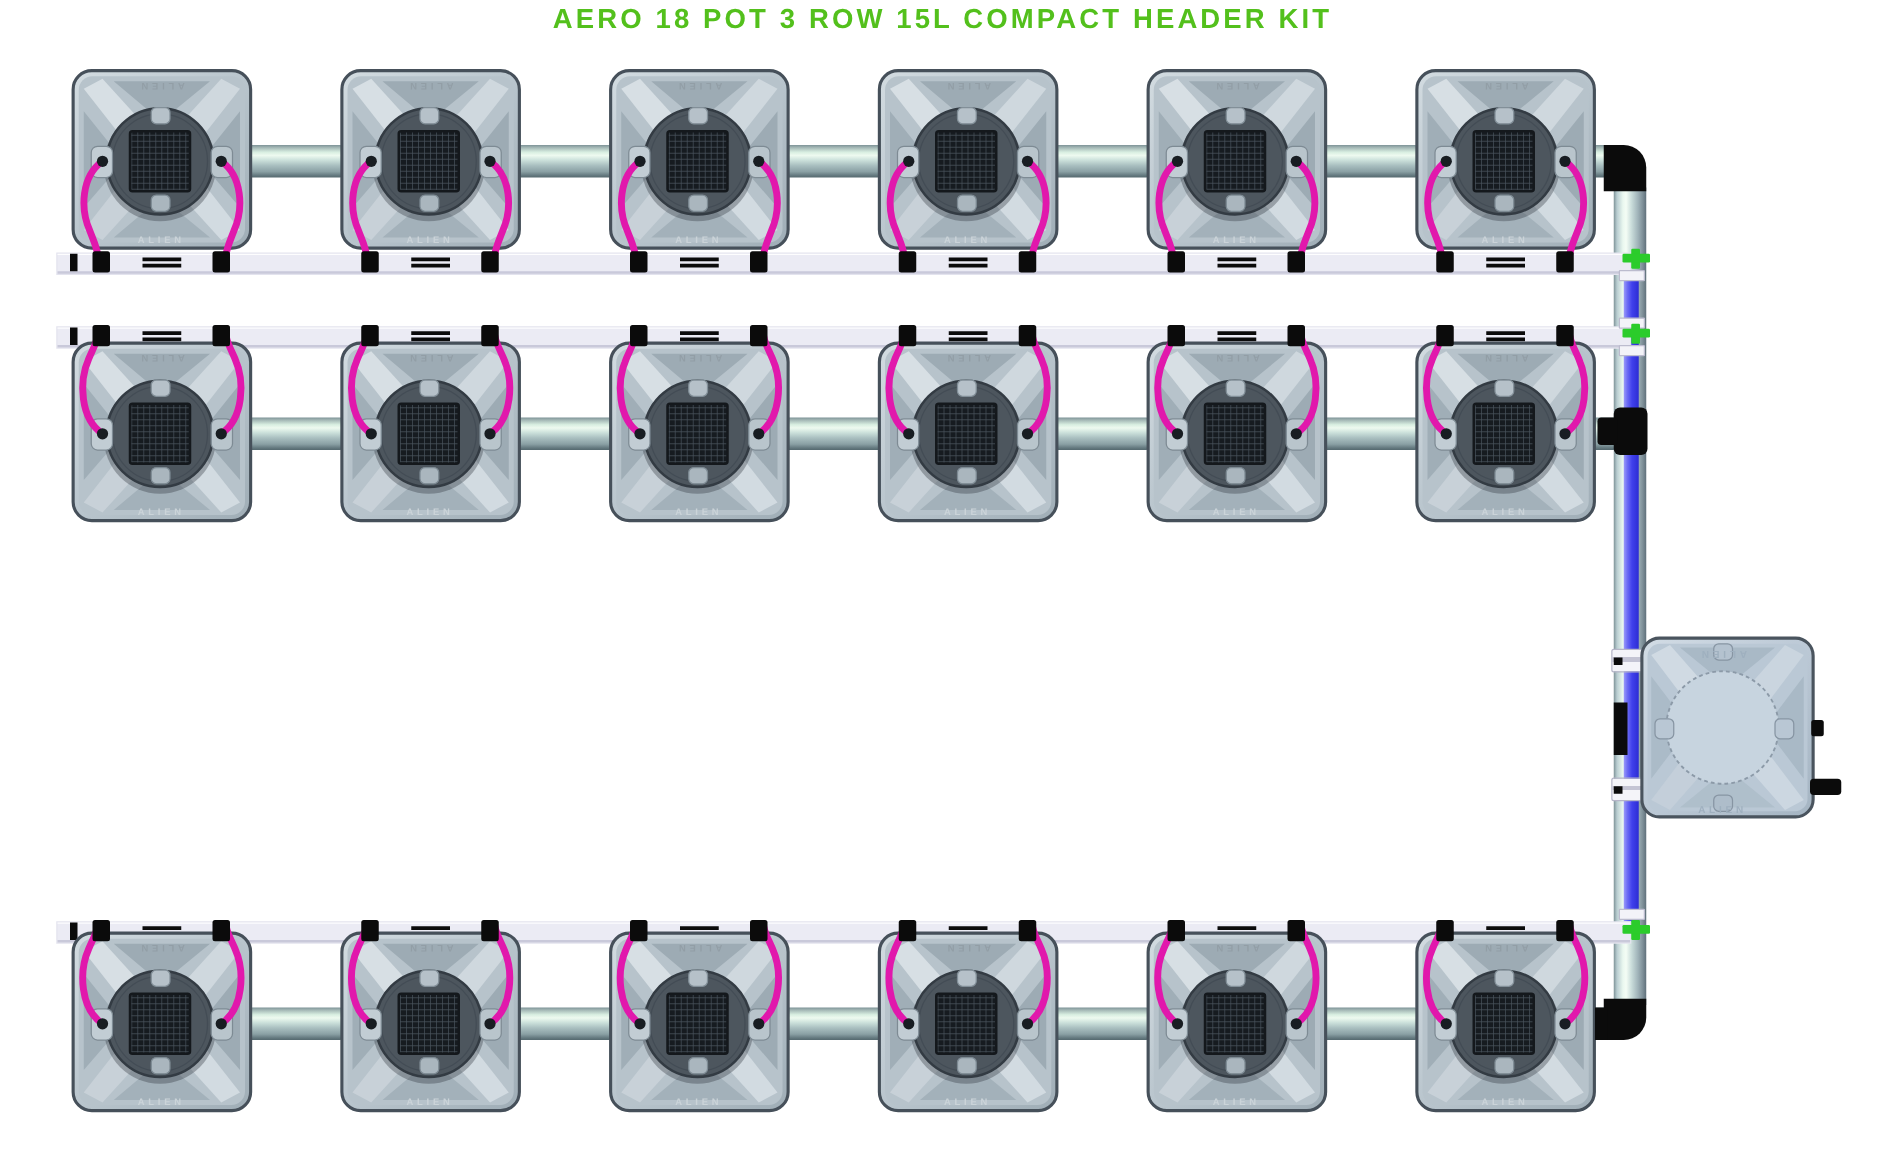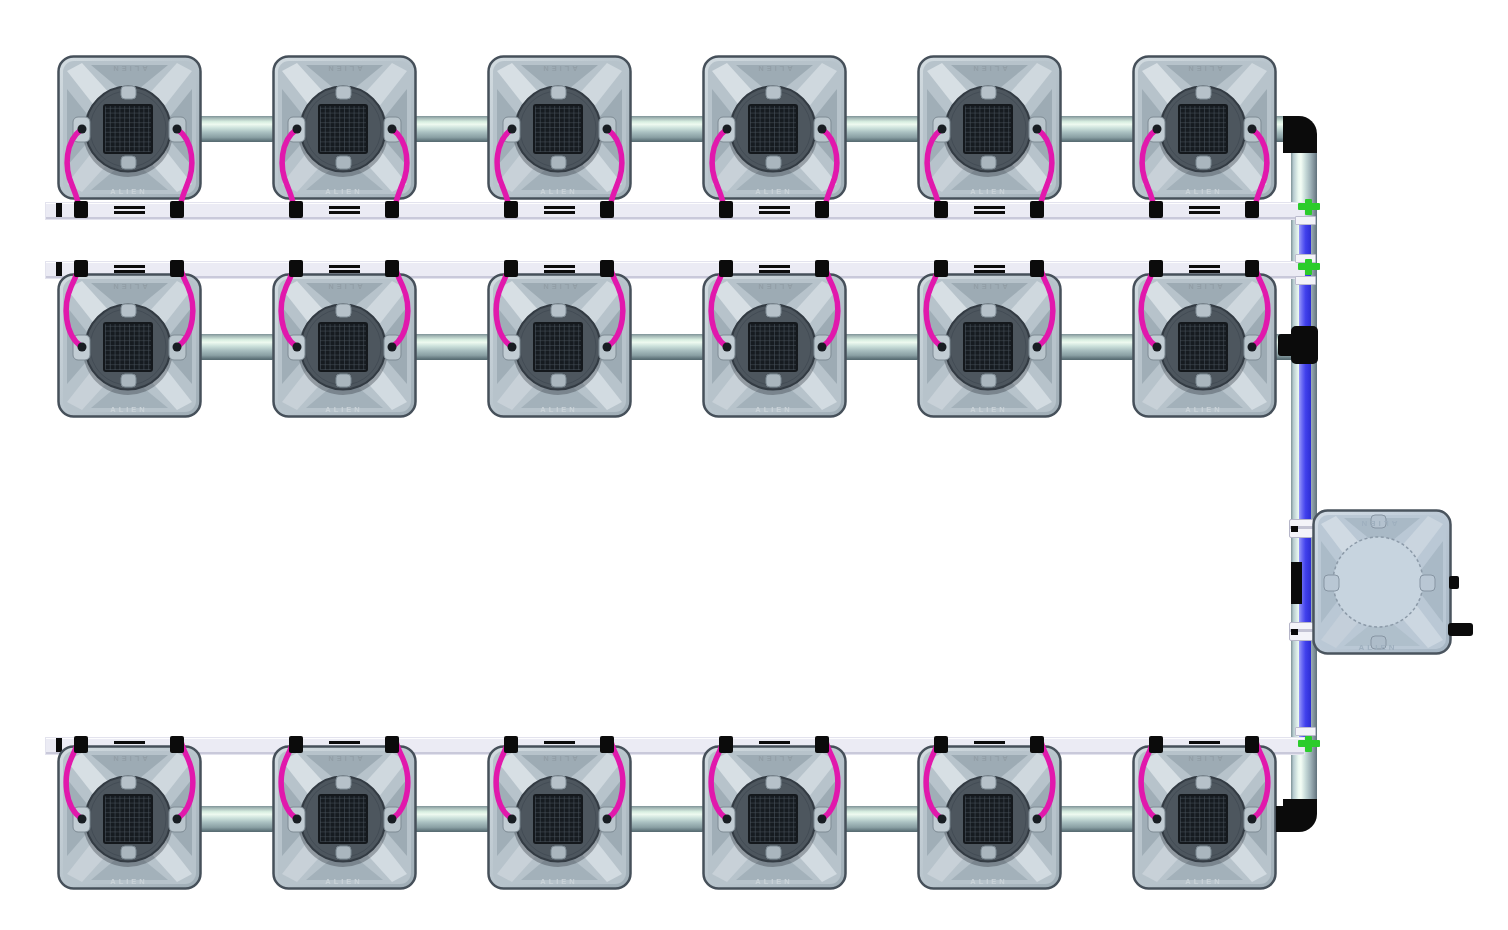--- a/index.html
+++ b/index.html
@@ -73,20 +73,21 @@
       <stop offset="1" stop-color="#a4b4c2"></stop>
     </linearGradient>
     <pattern id="gMesh" width="4.8" height="4.8" patternUnits="userSpaceOnUse">
       <rect width="4.8" height="4.8" fill="#161b20"></rect>
       <path d="M0 0H4.8M0 0V4.8" stroke="#49535c" stroke-width="1.1"></path>
     </pattern>
   </defs>
 </svg>
 
 <div id="stage">
+  <div id="page-title">AERO 18 POT 3 ROW 15L COMPACT HEADER KIT</div>
 
   <div class="layer" id="pipes-layer">
 
     <div class="pipe-v" style="left:1291px;top:150px;height:654px;"></div>
 
     <div class="pipe-blue" style="left:1299px;top:223px;height:514px;"></div>
   <div class="pipe-h" style="left: 199px; top: 116px; width: 75px;"></div>
       <div class="pipe-h" style="left: 414px; top: 116px; width: 75px;"></div>
       <div class="pipe-h" style="left: 629px; top: 116px; width: 75px;"></div>
       <div class="pipe-h" style="left: 844px; top: 116px; width: 75px;"></div>

